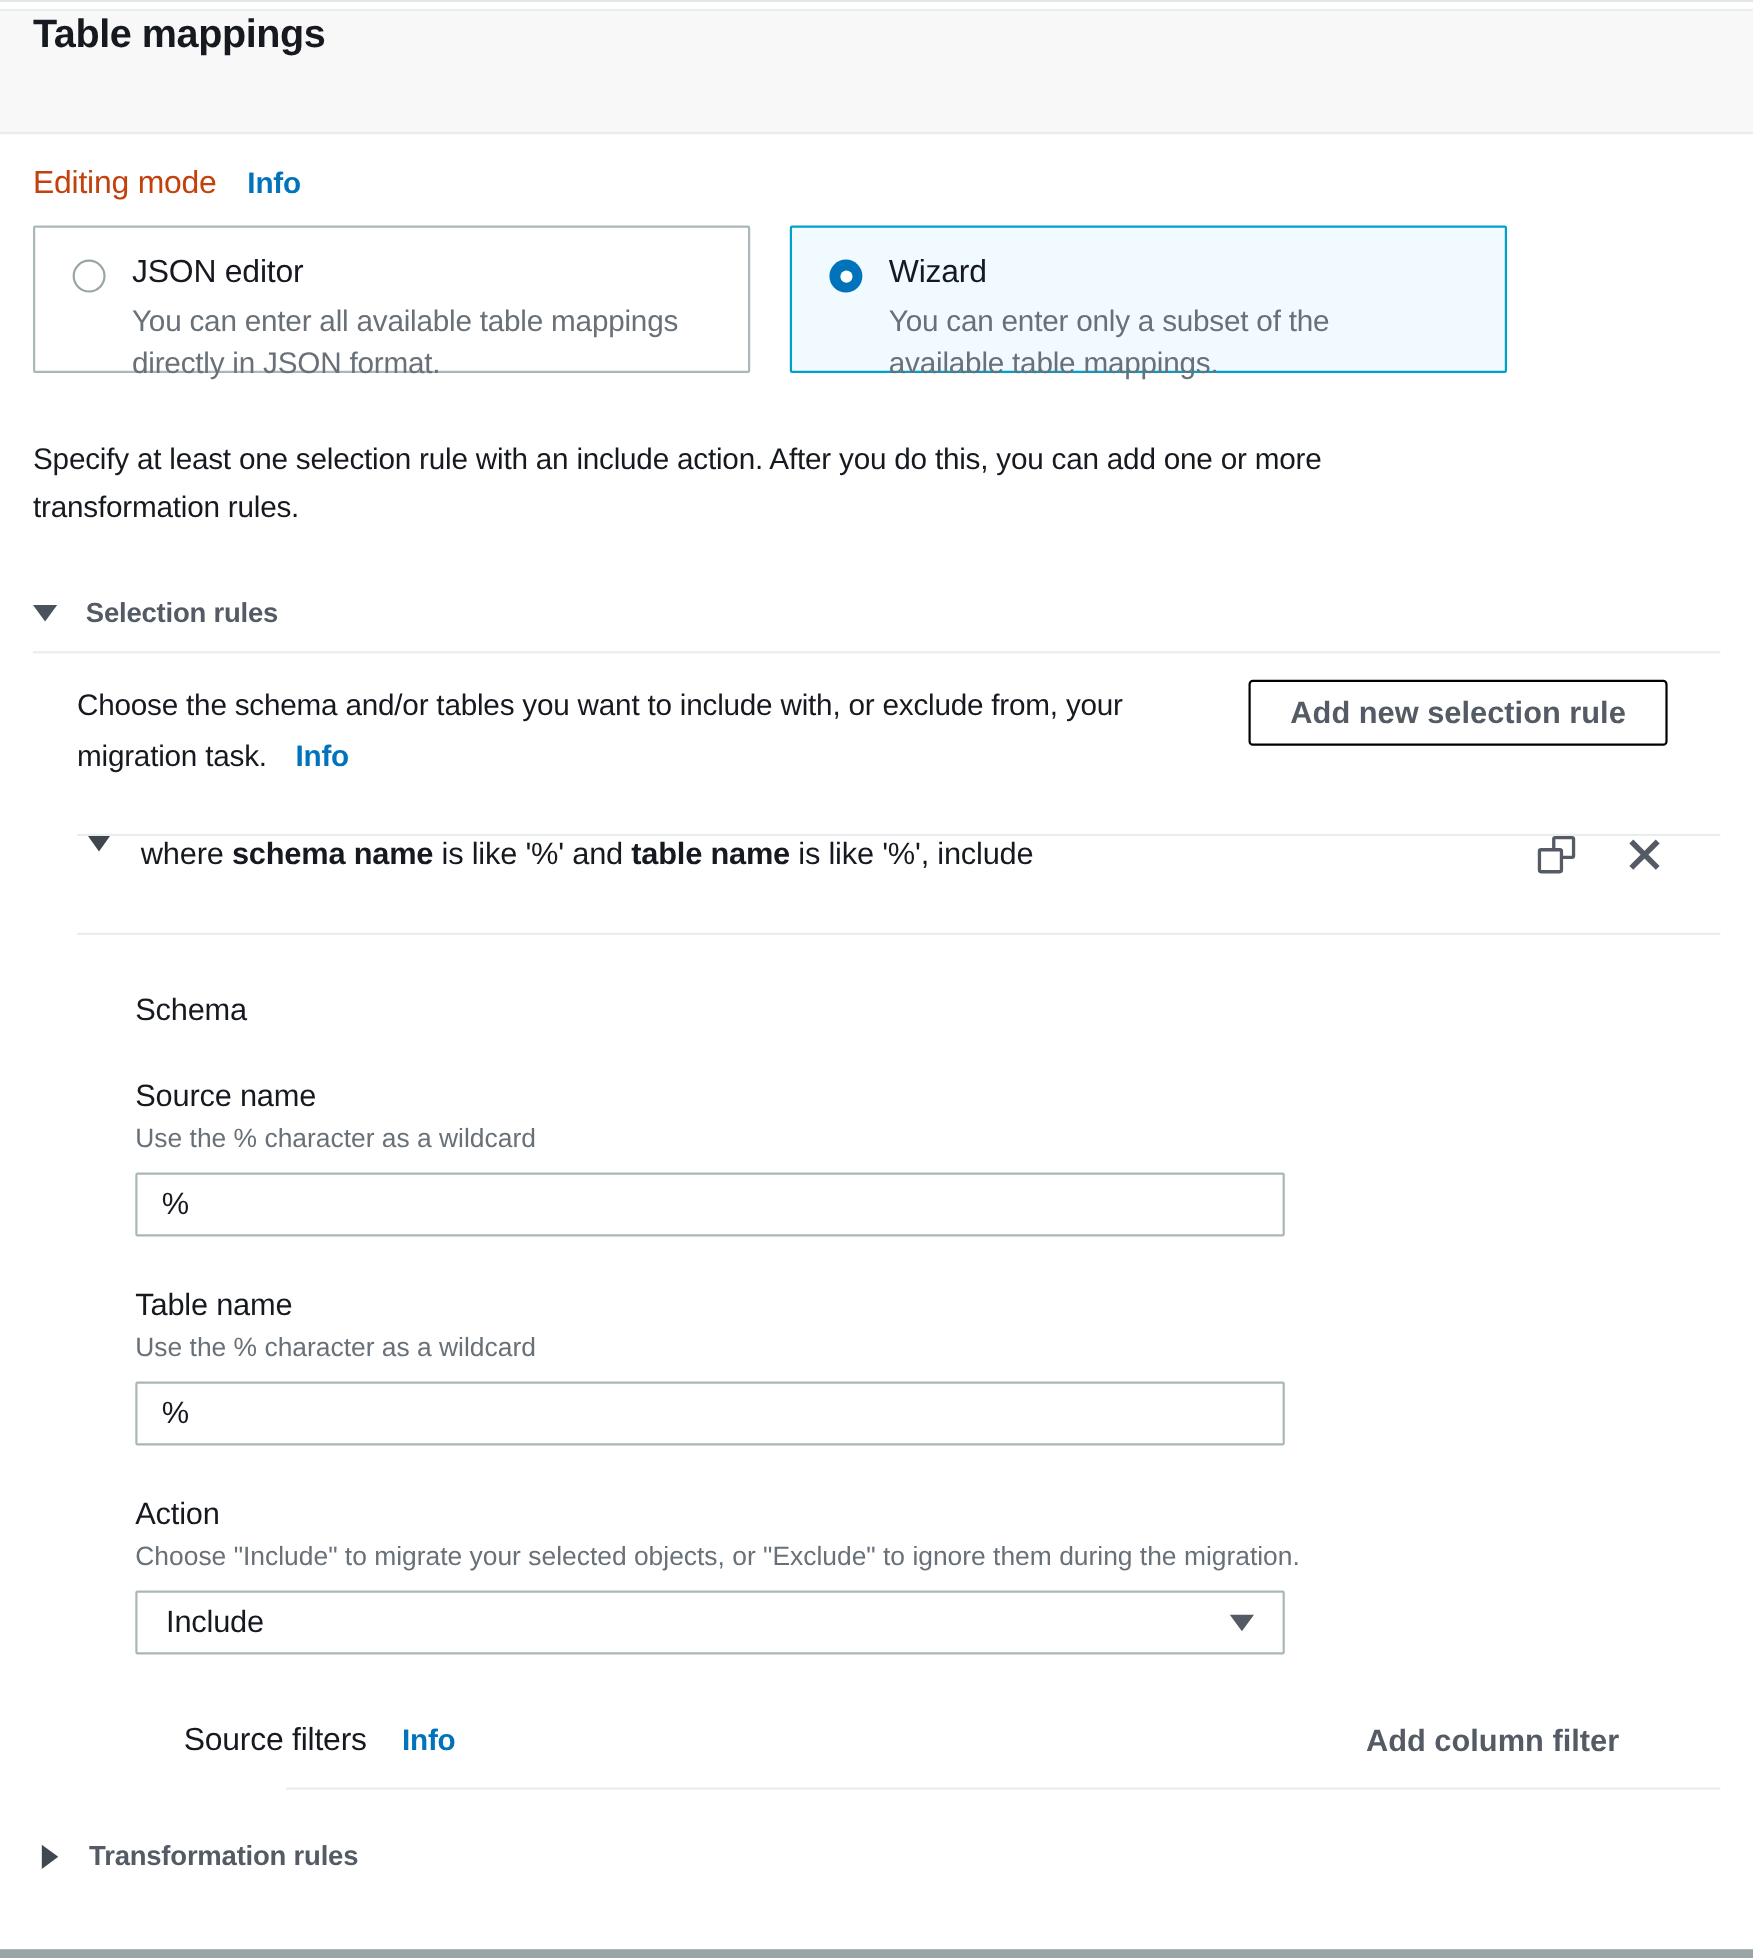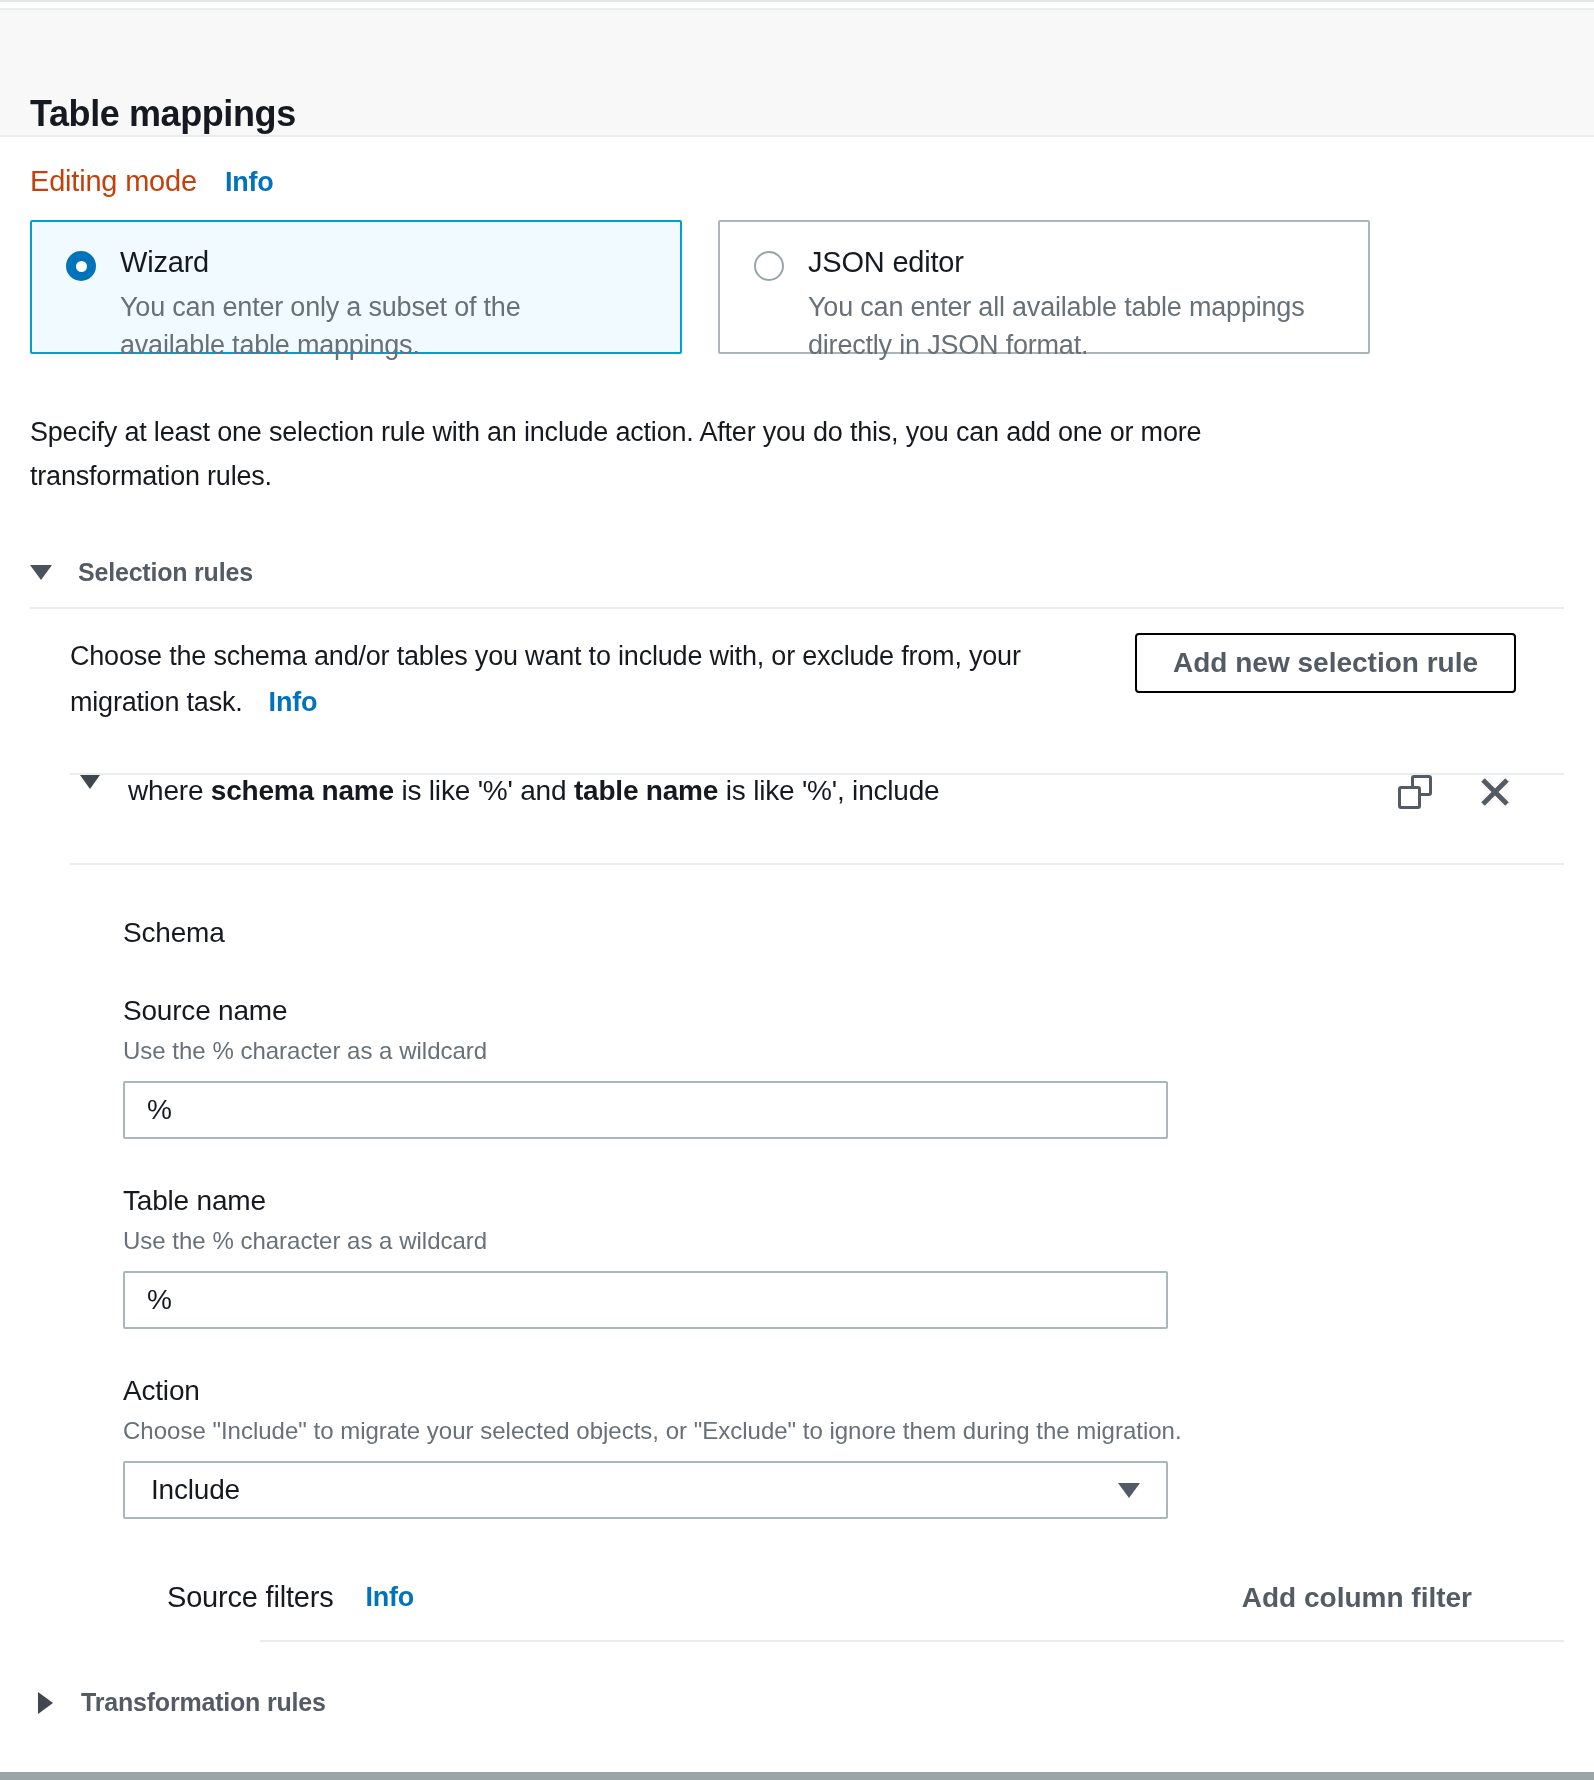--- a/index.html
+++ b/index.html
@@ -11,22 +11,22 @@
     font-family:"Liberation Sans", "DejaVu Sans", sans-serif;
     color:#16191f;
     overflow:hidden;
     letter-spacing:-0.2px;
   }
   .top-edge { height:2px; background:#e4e7e7; }
   .top-strip { height:8px; background:#ffffff; border-bottom:2px solid #eaeded; }
   .header-band {
     background:#f8f8f8;
     border-bottom:2px solid #eaeded;
-    height:127px;
-    display:flex; align-items:flex-end;
+    height:112px;
+    display:flex; align-items:flex-start;
     padding:0 30px;
   }
   .page-title { font-size:36px; font-weight:700; color:#16191f; letter-spacing:-0.4px; }
 
   .content { padding:0 30px; }
 
   .editing-row { margin-top:28px; display:flex; align-items:baseline; gap:28px; }
   .editing-label { font-size:29px; color:#c2410c;text-align:center; }
   .info-link { font-size:27px; font-weight:700; color:#0073bb; text-decoration:none; cursor:pointer; }
 
@@ -138,35 +138,35 @@
   </div>
 
   <div class="content">
 
     <div class="editing-row">
       <span class="editing-label">Editing mode</span>
       <a class="info-link">Info</a>
     </div>
 
     <div class="cards">
+      <div class="card">
+        <div class="card-inner">
+          <span class="radio off"></span>
+          <div>
+            <div class="card-label">JSON editor</div>
+            <div class="card-desc w2">You can enter all available table mappings directly in JSON format.</div>
+          </div>
+        </div>
+      </div>
       <div class="card selected">
         <div class="card-inner">
           <span class="radio on"></span>
           <div>
             <div class="card-label">Wizard</div>
             <div class="card-desc w1">You can enter only a subset of the available table mappings.</div>
-          </div>
-        </div>
-      </div>
-      <div class="card">
-        <div class="card-inner">
-          <span class="radio off"></span>
-          <div>
-            <div class="card-label">JSON editor</div>
-            <div class="card-desc w2">You can enter all available table mappings directly in JSON format.</div>
           </div>
         </div>
       </div>
     </div>
 
     <p class="intro">Specify at least one selection rule with an include action. After you do this, you can add one or more transformation rules.</p>
 
     <div class="section-head">
       <span class="caret-down"></span>
       <span class="section-title">Selection rules</span>

